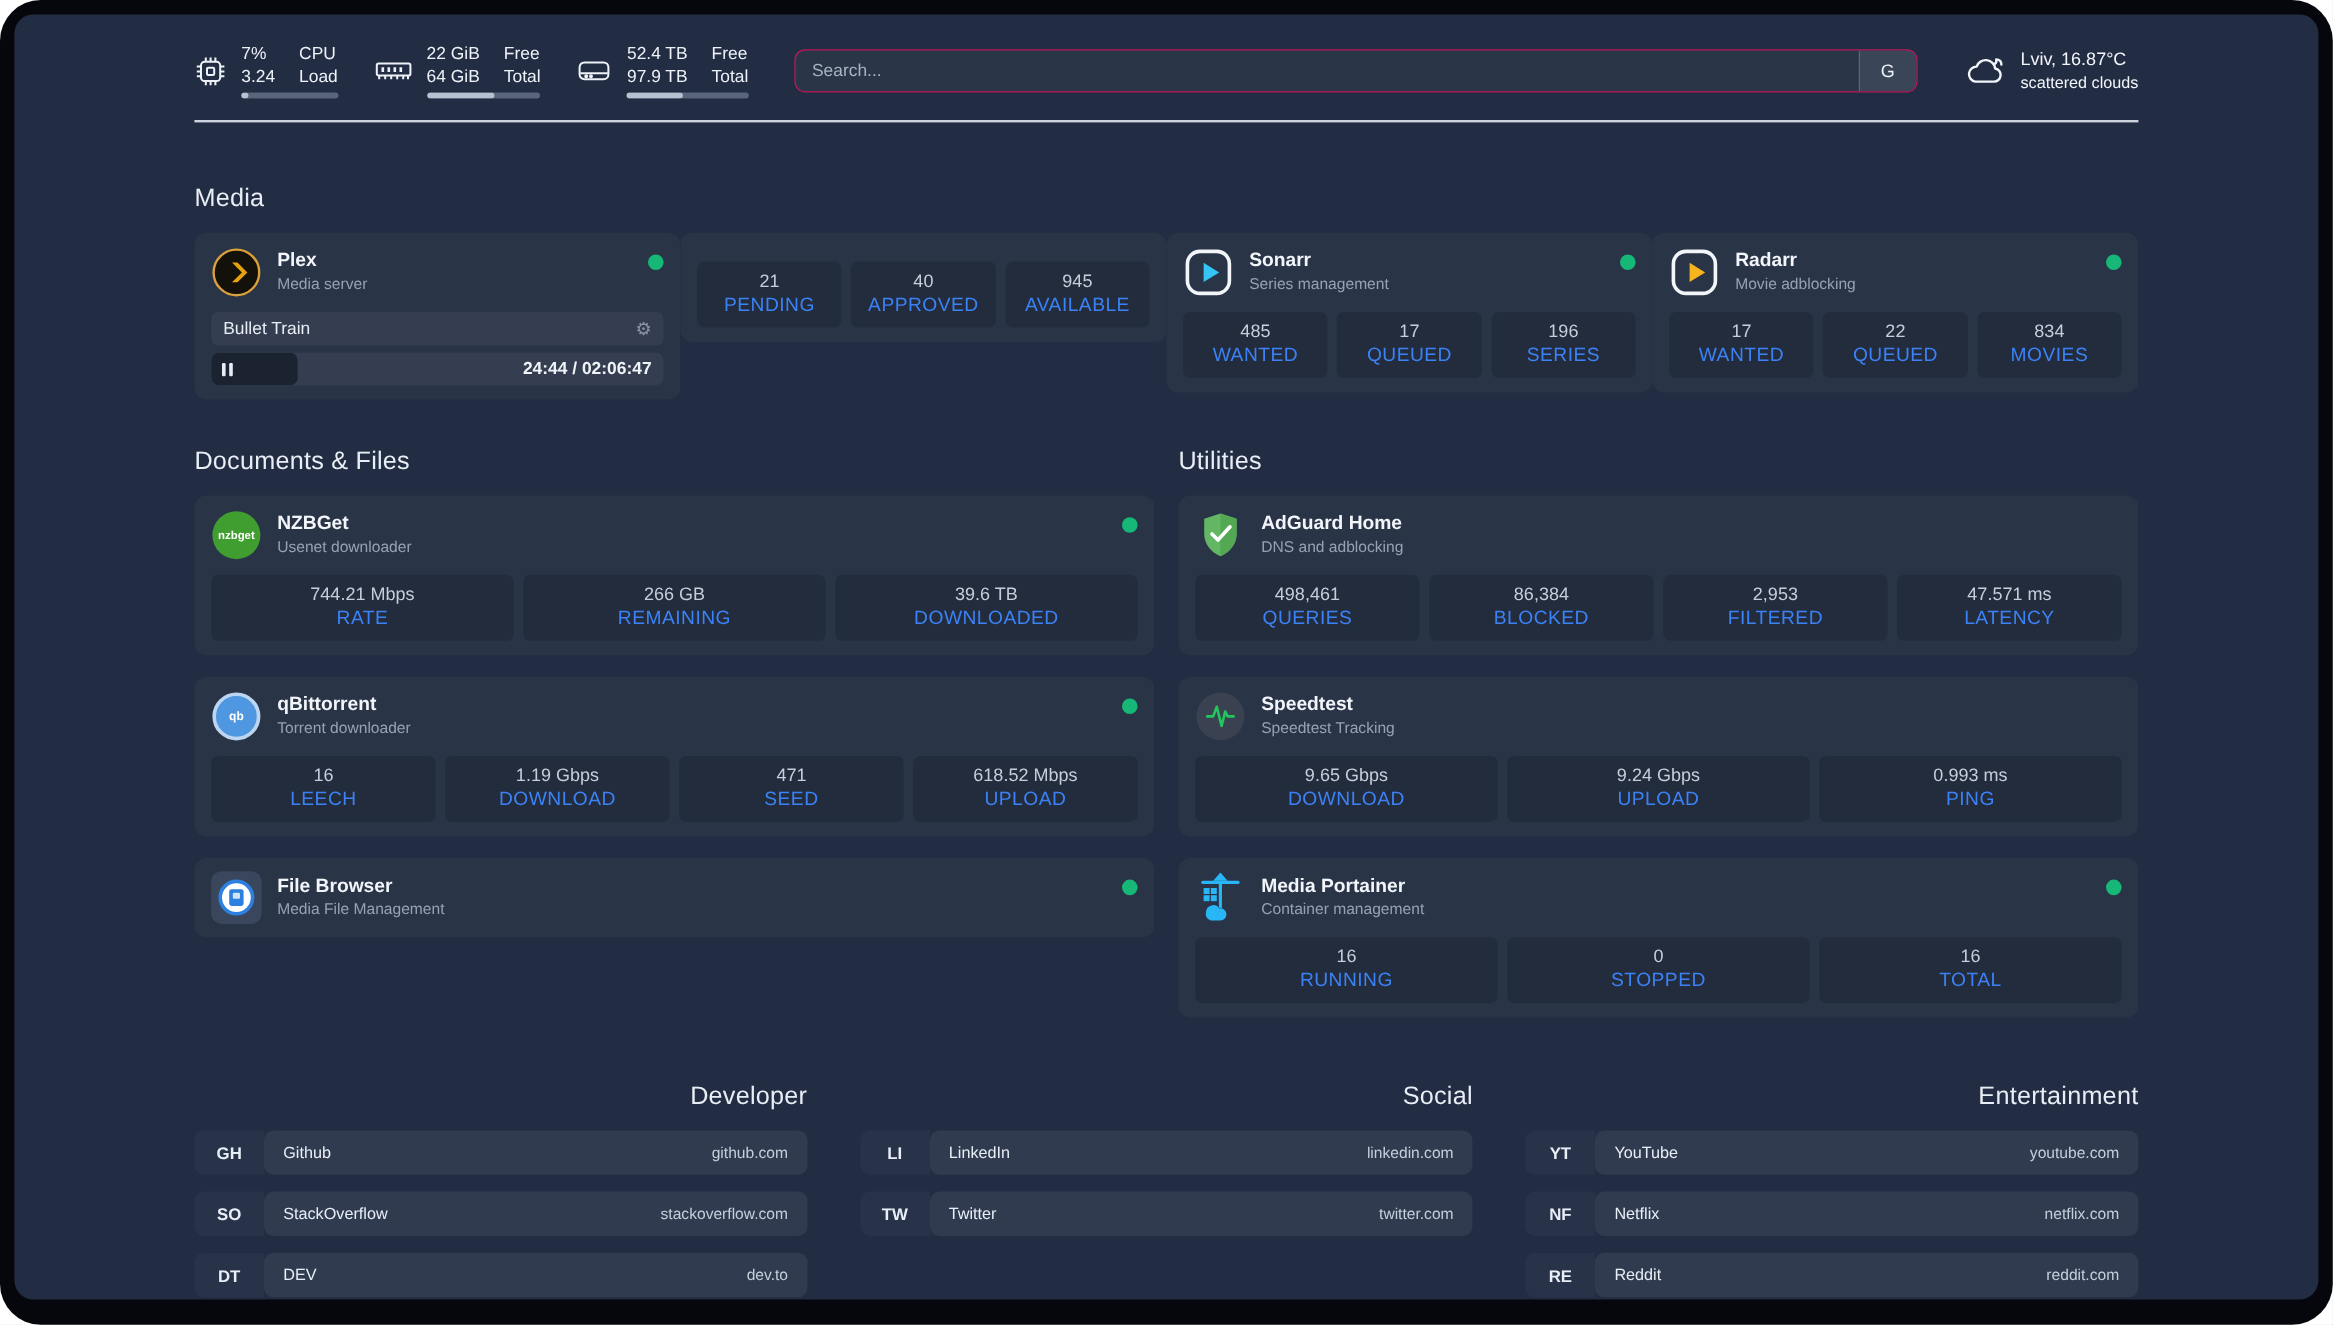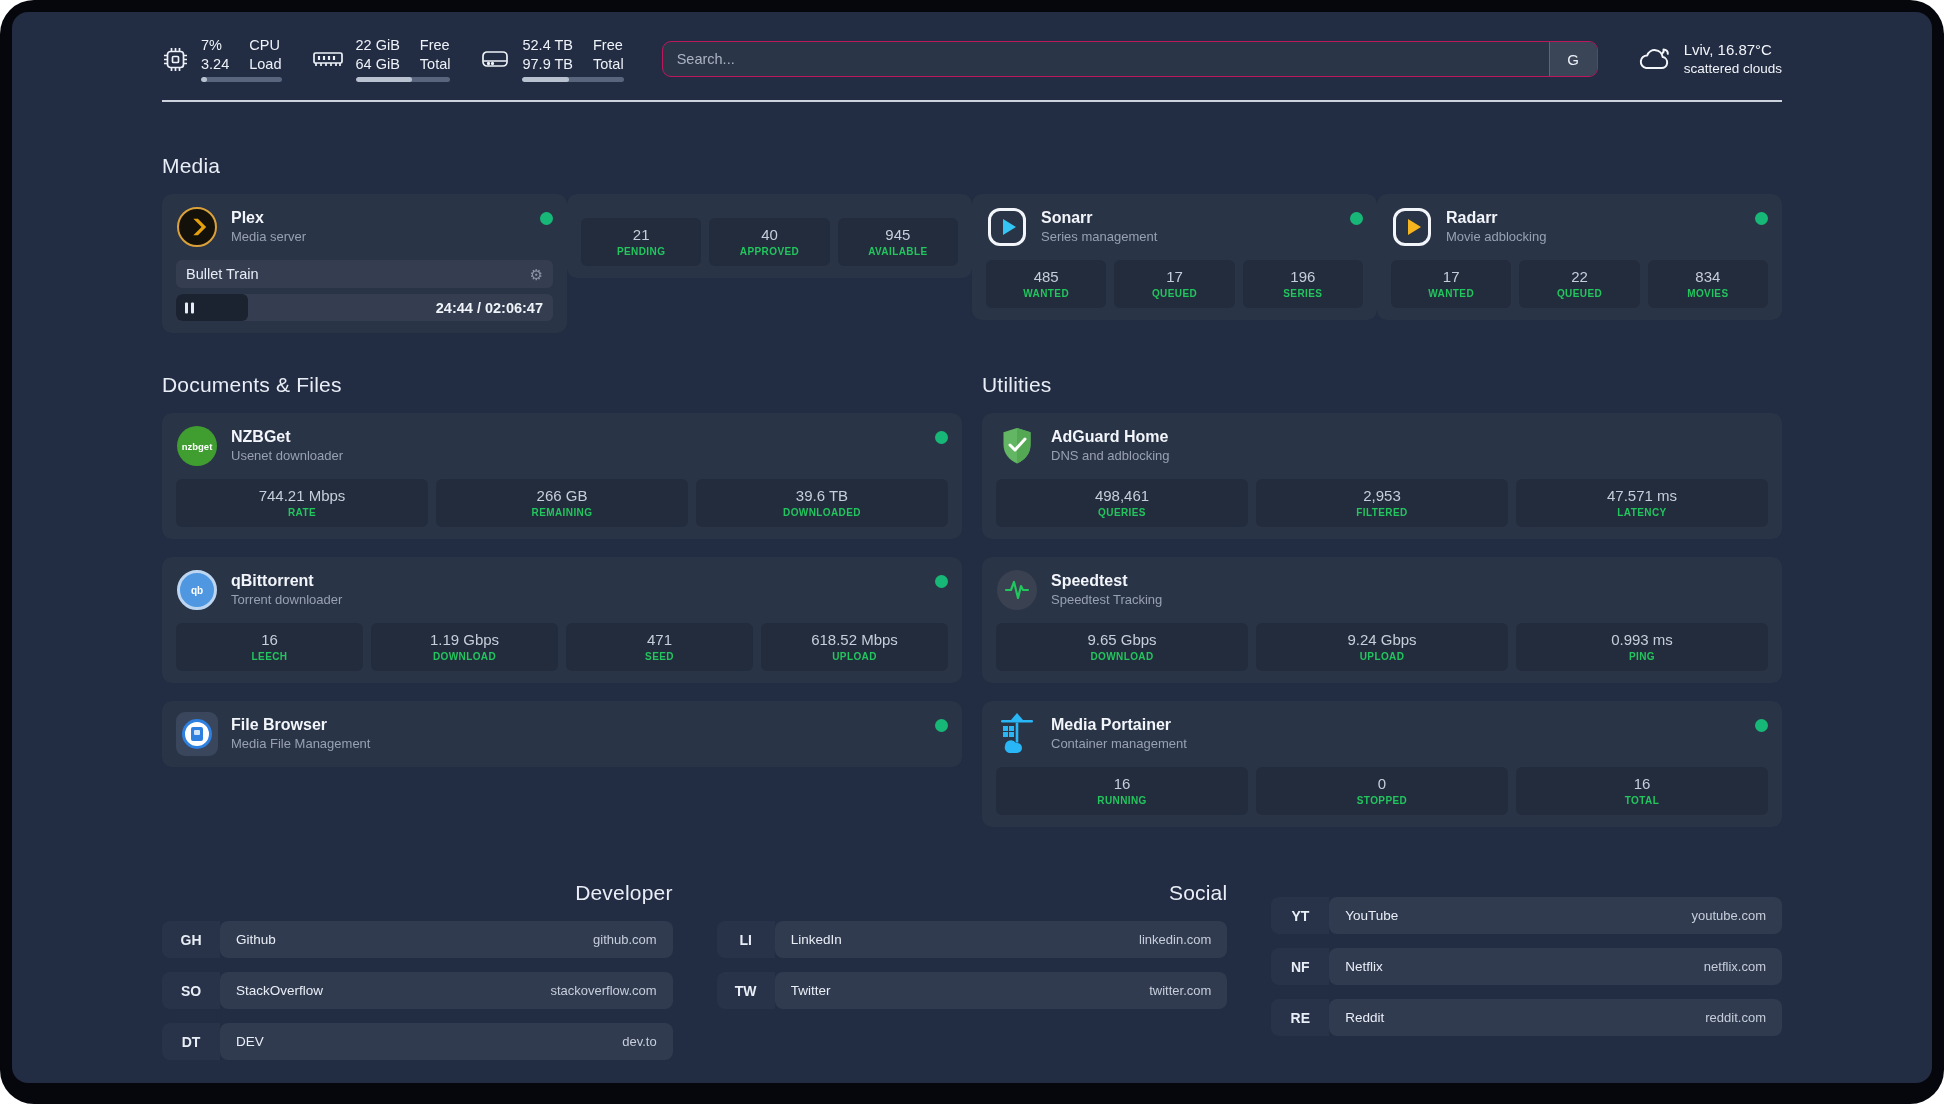--- a/index.html
+++ b/index.html
@@ -45,21 +45,21 @@
   .card { background:#2a3447; border-radius:10px; padding:12px 14px; cursor:pointer; }
   .card-head { display:flex; align-items:center; gap:13px; }
   .card-names { display:flex; flex-direction:column; line-height:1.3; }
   .card-name { font-size:16px; font-weight:700; color:#f2f5fa; }
   .card-sub { font-size:13px; color:#97a1b3; }
   .statusdot { width:13px; height:13px; border-radius:50%; background:#17b877; margin-left:auto; align-self:flex-start; margin-top:6px; }
 
   .stats { display:flex; gap:8px; margin-top:12px; }
   .stat { flex:1; background:#232c3c; border-radius:6px; padding:8px 4px 9px; text-align:center; }
   .stat .val { font-size:15px; color:#c6cedb; }
-  .stat .lab { font-size:10px; font-weight:700; color:#22c55e; letter-spacing:0.4px; margin-top:3px; }
+  .stat .lab { font-size:16px; font-weight:400; color:#3b82f6; letter-spacing:0.4px; margin-top:3px; }
 
   
   .appicon { width:42px; height:42px; flex:0 0 auto; display:flex; align-items:center; justify-content:center; }
   .plex-circle { width:40px; height:40px; border-radius:50%; background:#14110b; border:2px solid #daa03a;
                  display:flex; align-items:center; justify-content:center; }
   .overseerr-circle { width:40px; height:40px; border-radius:50%; background:#2a2356; border:4px solid #8b7cf0; position:relative; overflow:hidden; }
   .overseerr-circle .pupil { position:absolute; left:4px; top:3px; width:15px; height:15px; border-radius:50%; background:#c4b5fd; }
   .outline-blob { width:38px; height:38px; border:3px solid #f2f5fa; border-radius:12px; display:flex; align-items:center; justify-content:center; background:transparent; }
   .tri { width:0; height:0; border-top:8px solid transparent; border-bottom:8px solid transparent; border-left:13px solid #35c5f4; margin-left:4px; }
   .tri.amber { border-left-color:#f6b41f; }
@@ -413,20 +413,24 @@
                 <span class="card-name">AdGuard Home</span>
                 <span class="card-sub">DNS and adblocking</span>
               </div>
             </div>
             <div class="stats">
               <div class="stat">
                 <div class="val">498,461</div>
                   <div class="lab">QUERIES</div>
               </div>
               <div class="stat">
+                <div class="val">86,384</div>
+                  <div class="lab">BLOCKED</div>
+              </div>
+              <div class="stat">
                 <div class="val">2,953</div>
                   <div class="lab">FILTERED</div>
               </div>
               <div class="stat">
                 <div class="val">47.571 ms</div>
                   <div class="lab">LATENCY</div>
               </div>
             </div>
           </div>
 
@@ -541,20 +545,21 @@
             <div class="bm-abbr">TW</div>
             <div class="bm-bar">
               <span class="bm-name">Twitter</span>
               <span class="bm-url">twitter.com</span>
             </div>
           </div>
         </div>
       </div>
 
       <div class="colstack">
+        <h2 class="section-title">Entertainment</h2>
         <div class="bm-rows">
           <div class="bm-row">
             <div class="bm-abbr">YT</div>
             <div class="bm-bar">
               <span class="bm-name">YouTube</span>
               <span class="bm-url">youtube.com</span>
             </div>
           </div>
           <div class="bm-row">
             <div class="bm-abbr">NF</div>

